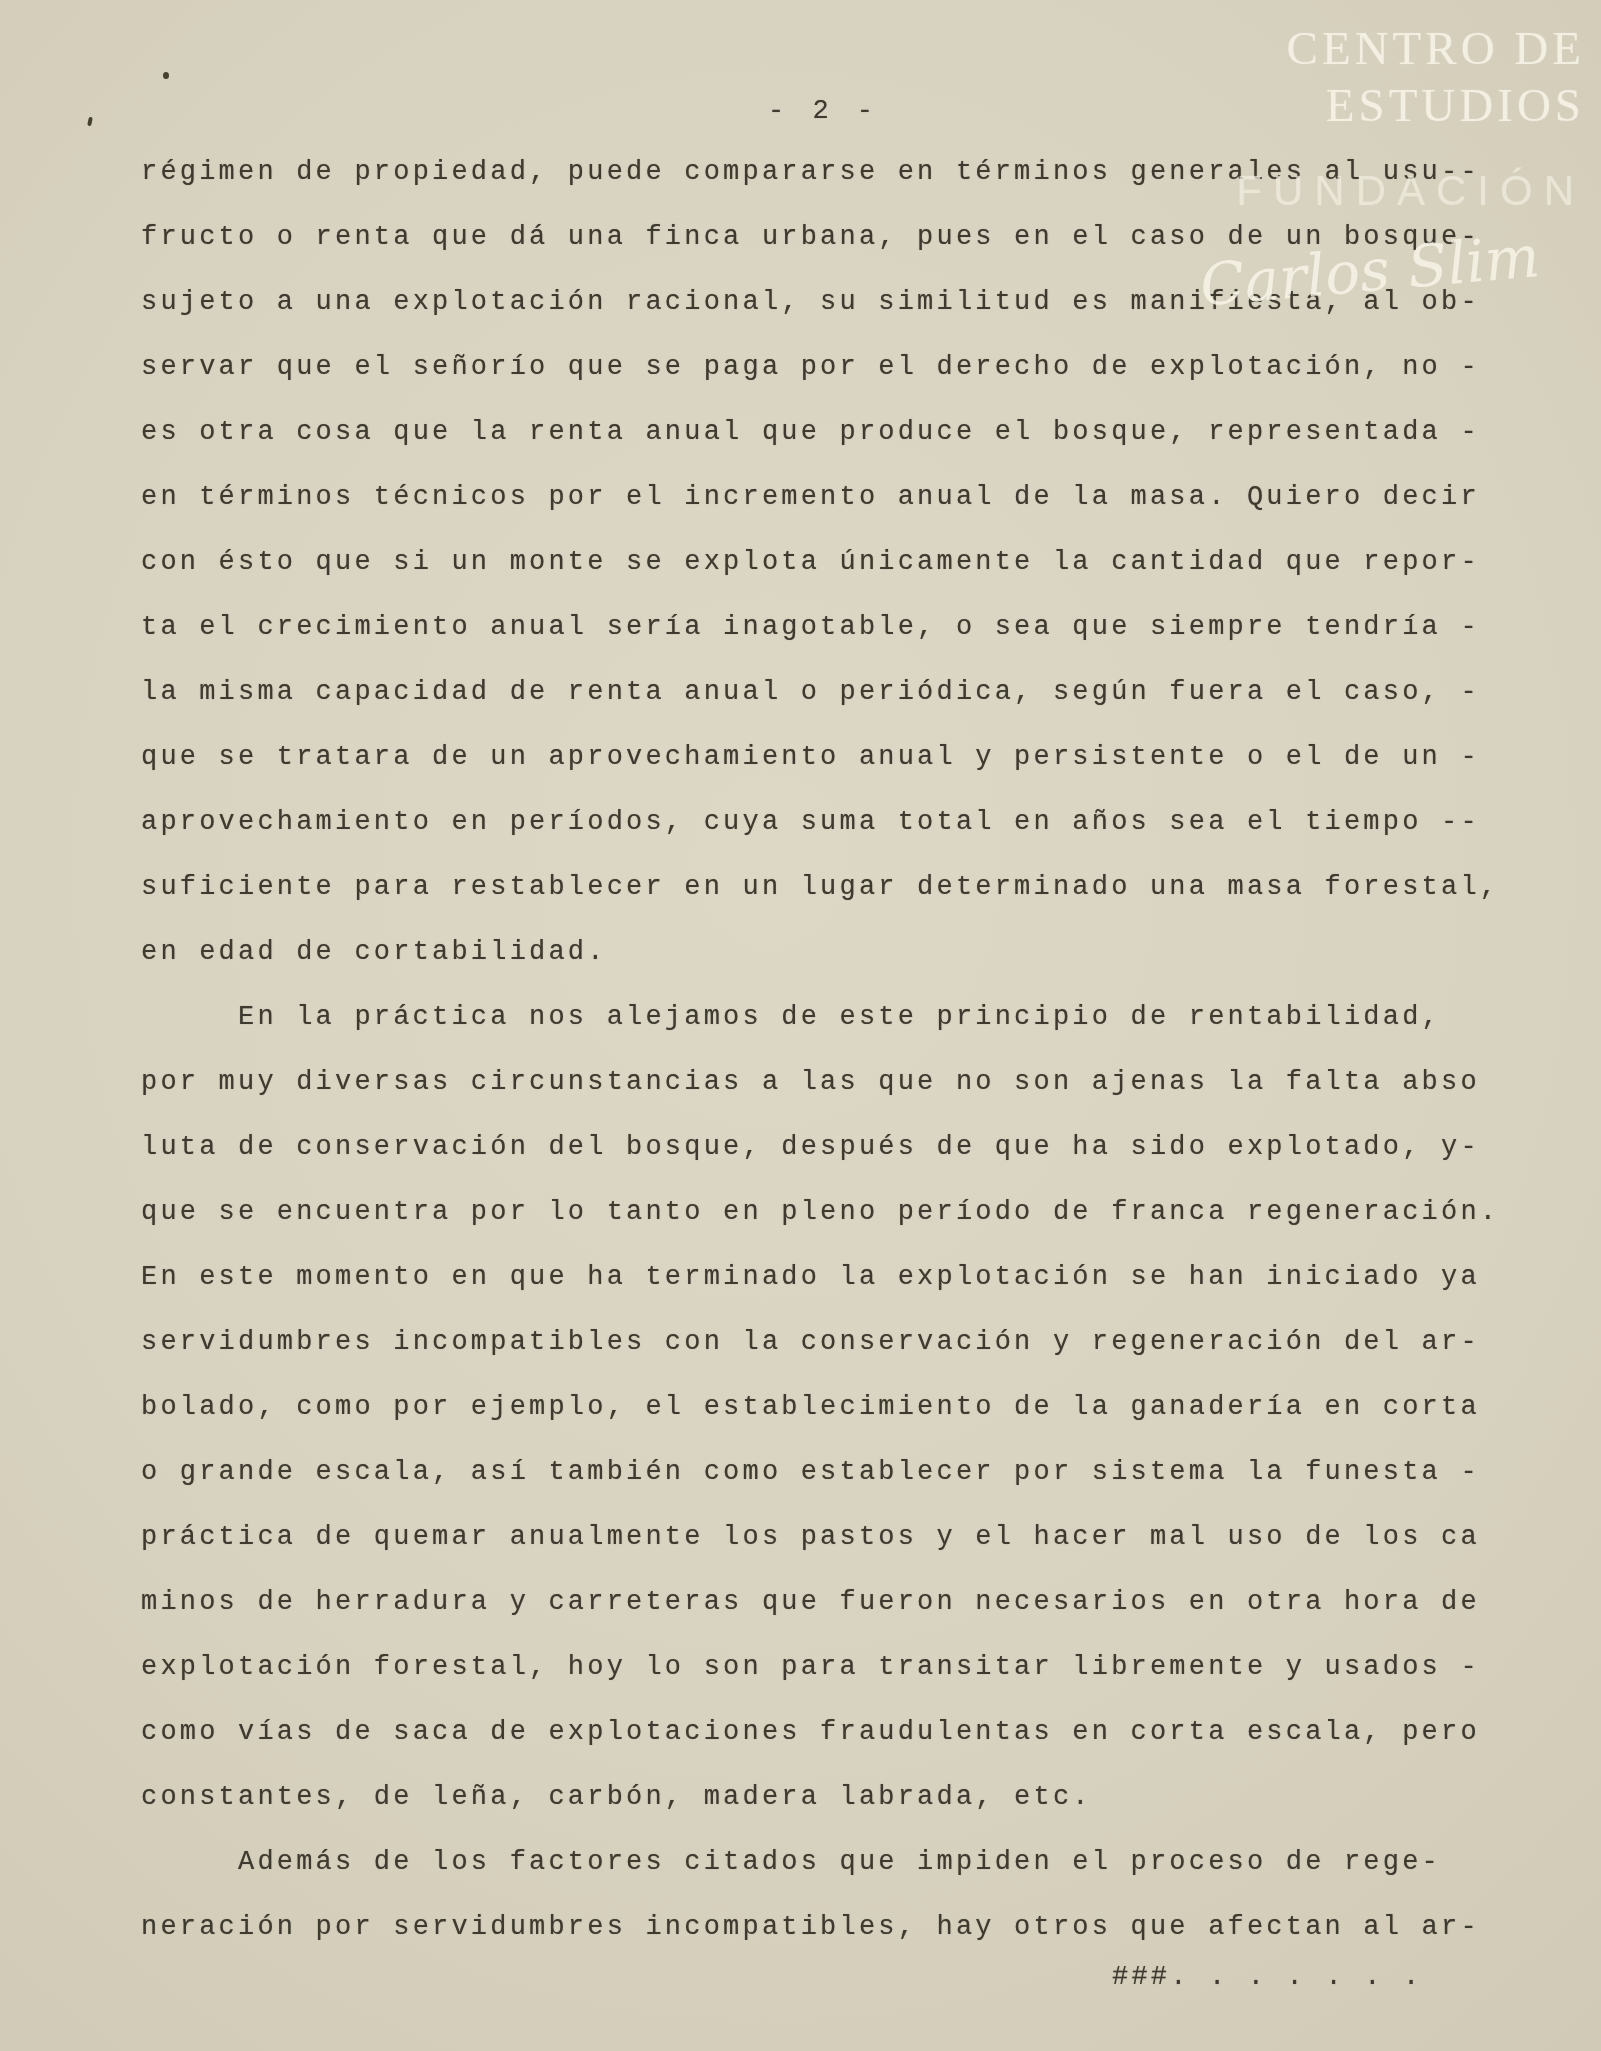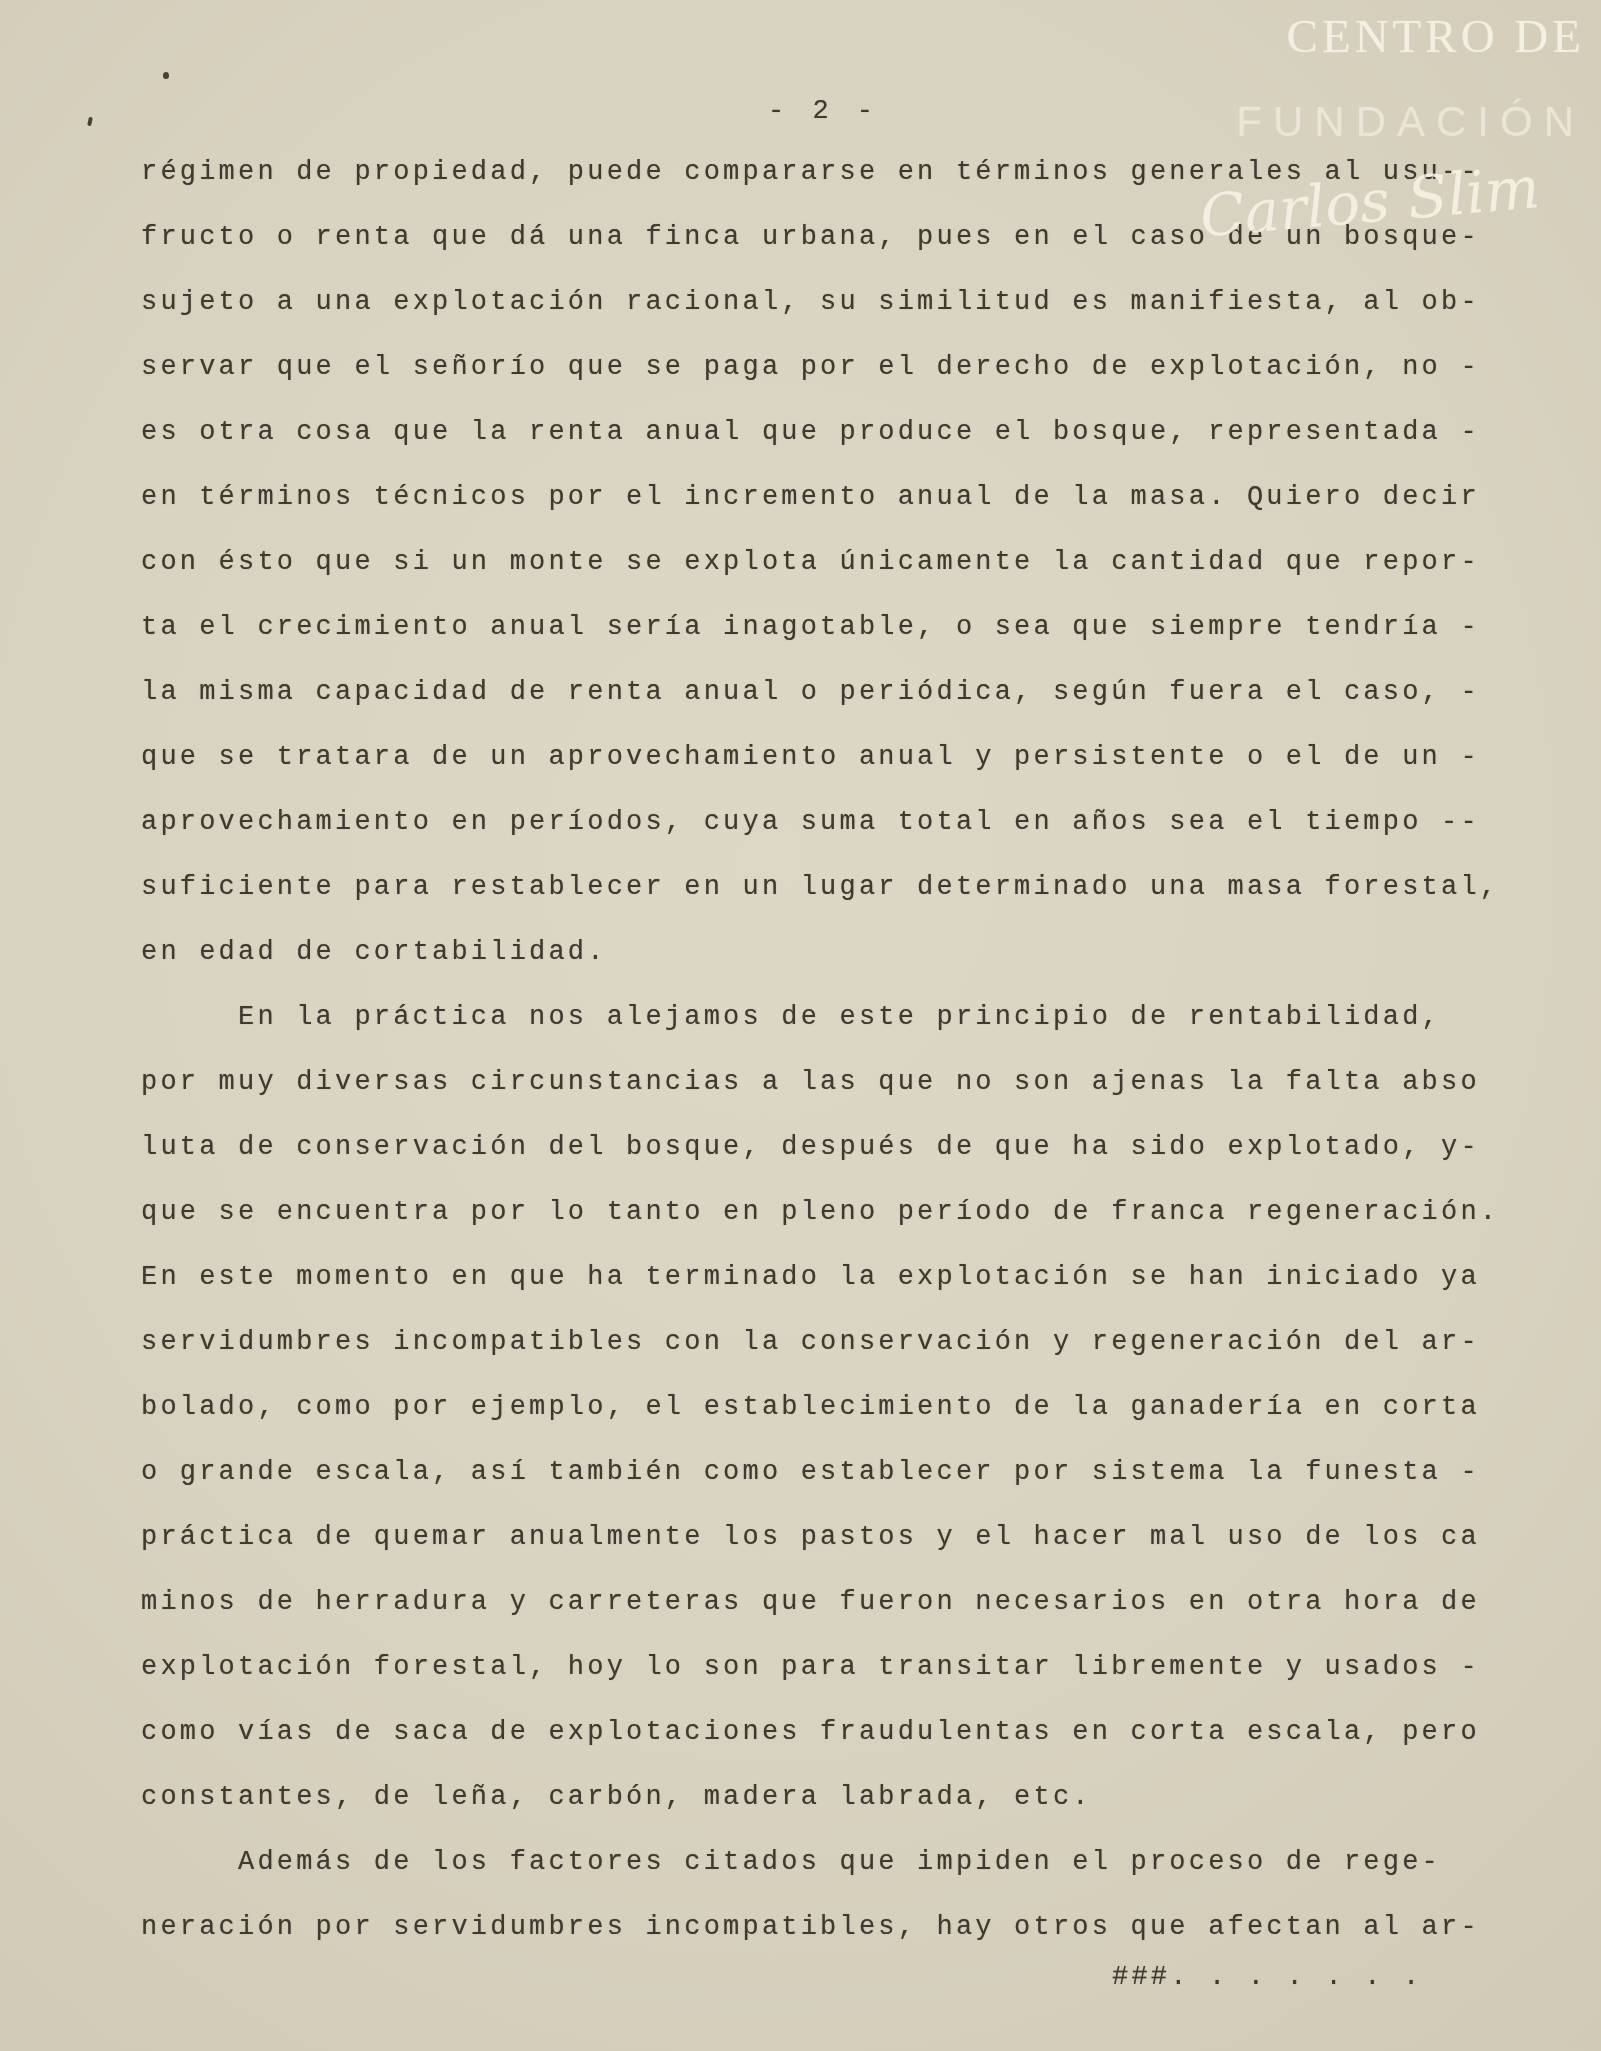--- a/index.html
+++ b/index.html
@@ -50,21 +50,21 @@
     top: 1962px;
     z-index: 1;
     color: #3e3a2f;
     font-size: 27px;
     letter-spacing: 3.2px;
     text-shadow: 0 0 1px rgba(62, 56, 44, 0.45);
   }
   
   .watermark {
     position: absolute;
-    top: 8px;
+    top: 20px;
     right: 16px;
     width: 640px;
     text-align: right;
     z-index: 3;
     pointer-events: none;
   }
   .wm-line {
     font-family: "Liberation Serif", "DejaVu Serif", serif;
     font-size: 47px;
     line-height: 57px;
@@ -112,17 +112,18 @@
   <span class="speck speck-2"></span>
 
   <div class="page-number">- 2 -</div>
 
   <div class="text-body"><div class="paragraph"><div class="line">régimen de propiedad, puede compararse en términos generales al usu--</div><div class="line">fructo o renta que dá una finca urbana, pues en el caso de un bosque-</div><div class="line">sujeto a una explotación racional, su similitud es manifiesta, al ob-</div><div class="line">servar que el señorío que se paga por el derecho de explotación, no -</div><div class="line">es otra cosa que la renta anual que produce el bosque, representada -</div><div class="line">en términos técnicos por el incremento anual de la masa. Quiero decir</div><div class="line">con ésto que si un monte se explota únicamente la cantidad que repor-</div><div class="line">ta el crecimiento anual sería inagotable, o sea que siempre tendría -</div><div class="line">la misma capacidad de renta anual o periódica, según fuera el caso, -</div><div class="line">que se tratara de un aprovechamiento anual y persistente o el de un -</div><div class="line">aprovechamiento en períodos, cuya suma total en años sea el tiempo --</div><div class="line">suficiente para restablecer en un lugar determinado una masa forestal,</div><div class="line">en edad de cortabilidad.</div></div><div class="paragraph"><div class="line first">En la práctica nos alejamos de este principio de rentabilidad,</div><div class="line">por muy diversas circunstancias a las que no son ajenas la falta abso</div><div class="line">luta de conservación del bosque, después de que ha sido explotado, y-</div><div class="line">que se encuentra por lo tanto en pleno período de franca regeneración.</div><div class="line">En este momento en que ha terminado la explotación se han iniciado ya</div><div class="line">servidumbres incompatibles con la conservación y regeneración del ar-</div><div class="line">bolado, como por ejemplo, el establecimiento de la ganadería en corta</div><div class="line">o grande escala, así también como establecer por sistema la funesta -</div><div class="line">práctica de quemar anualmente los pastos y el hacer mal uso de los ca</div><div class="line">minos de herradura y carreteras que fueron necesarios en otra hora de</div><div class="line">explotación forestal, hoy lo son para transitar libremente y usados -</div><div class="line">como vías de saca de explotaciones fraudulentas en corta escala, pero</div><div class="line">constantes, de leña, carbón, madera labrada, etc.</div></div><div class="paragraph"><div class="line first">Además de los factores citados que impiden el proceso de rege-</div><div class="line">neración por servidumbres incompatibles, hay otros que afectan al ar-</div></div></div>
 
   <div class="end-mark">###. . . . . . .</div>
 
   <div class="watermark">
     <div class="wm-line">CENTRO DE</div>
+    <div class="wm-line">ESTUDIOS</div>
     <div class="wm-fundacion">FUNDACIÓN</div>
     <div class="wm-signature">Carlos Slim</div>
   </div>
 
 </div>
 
 </body></html>

